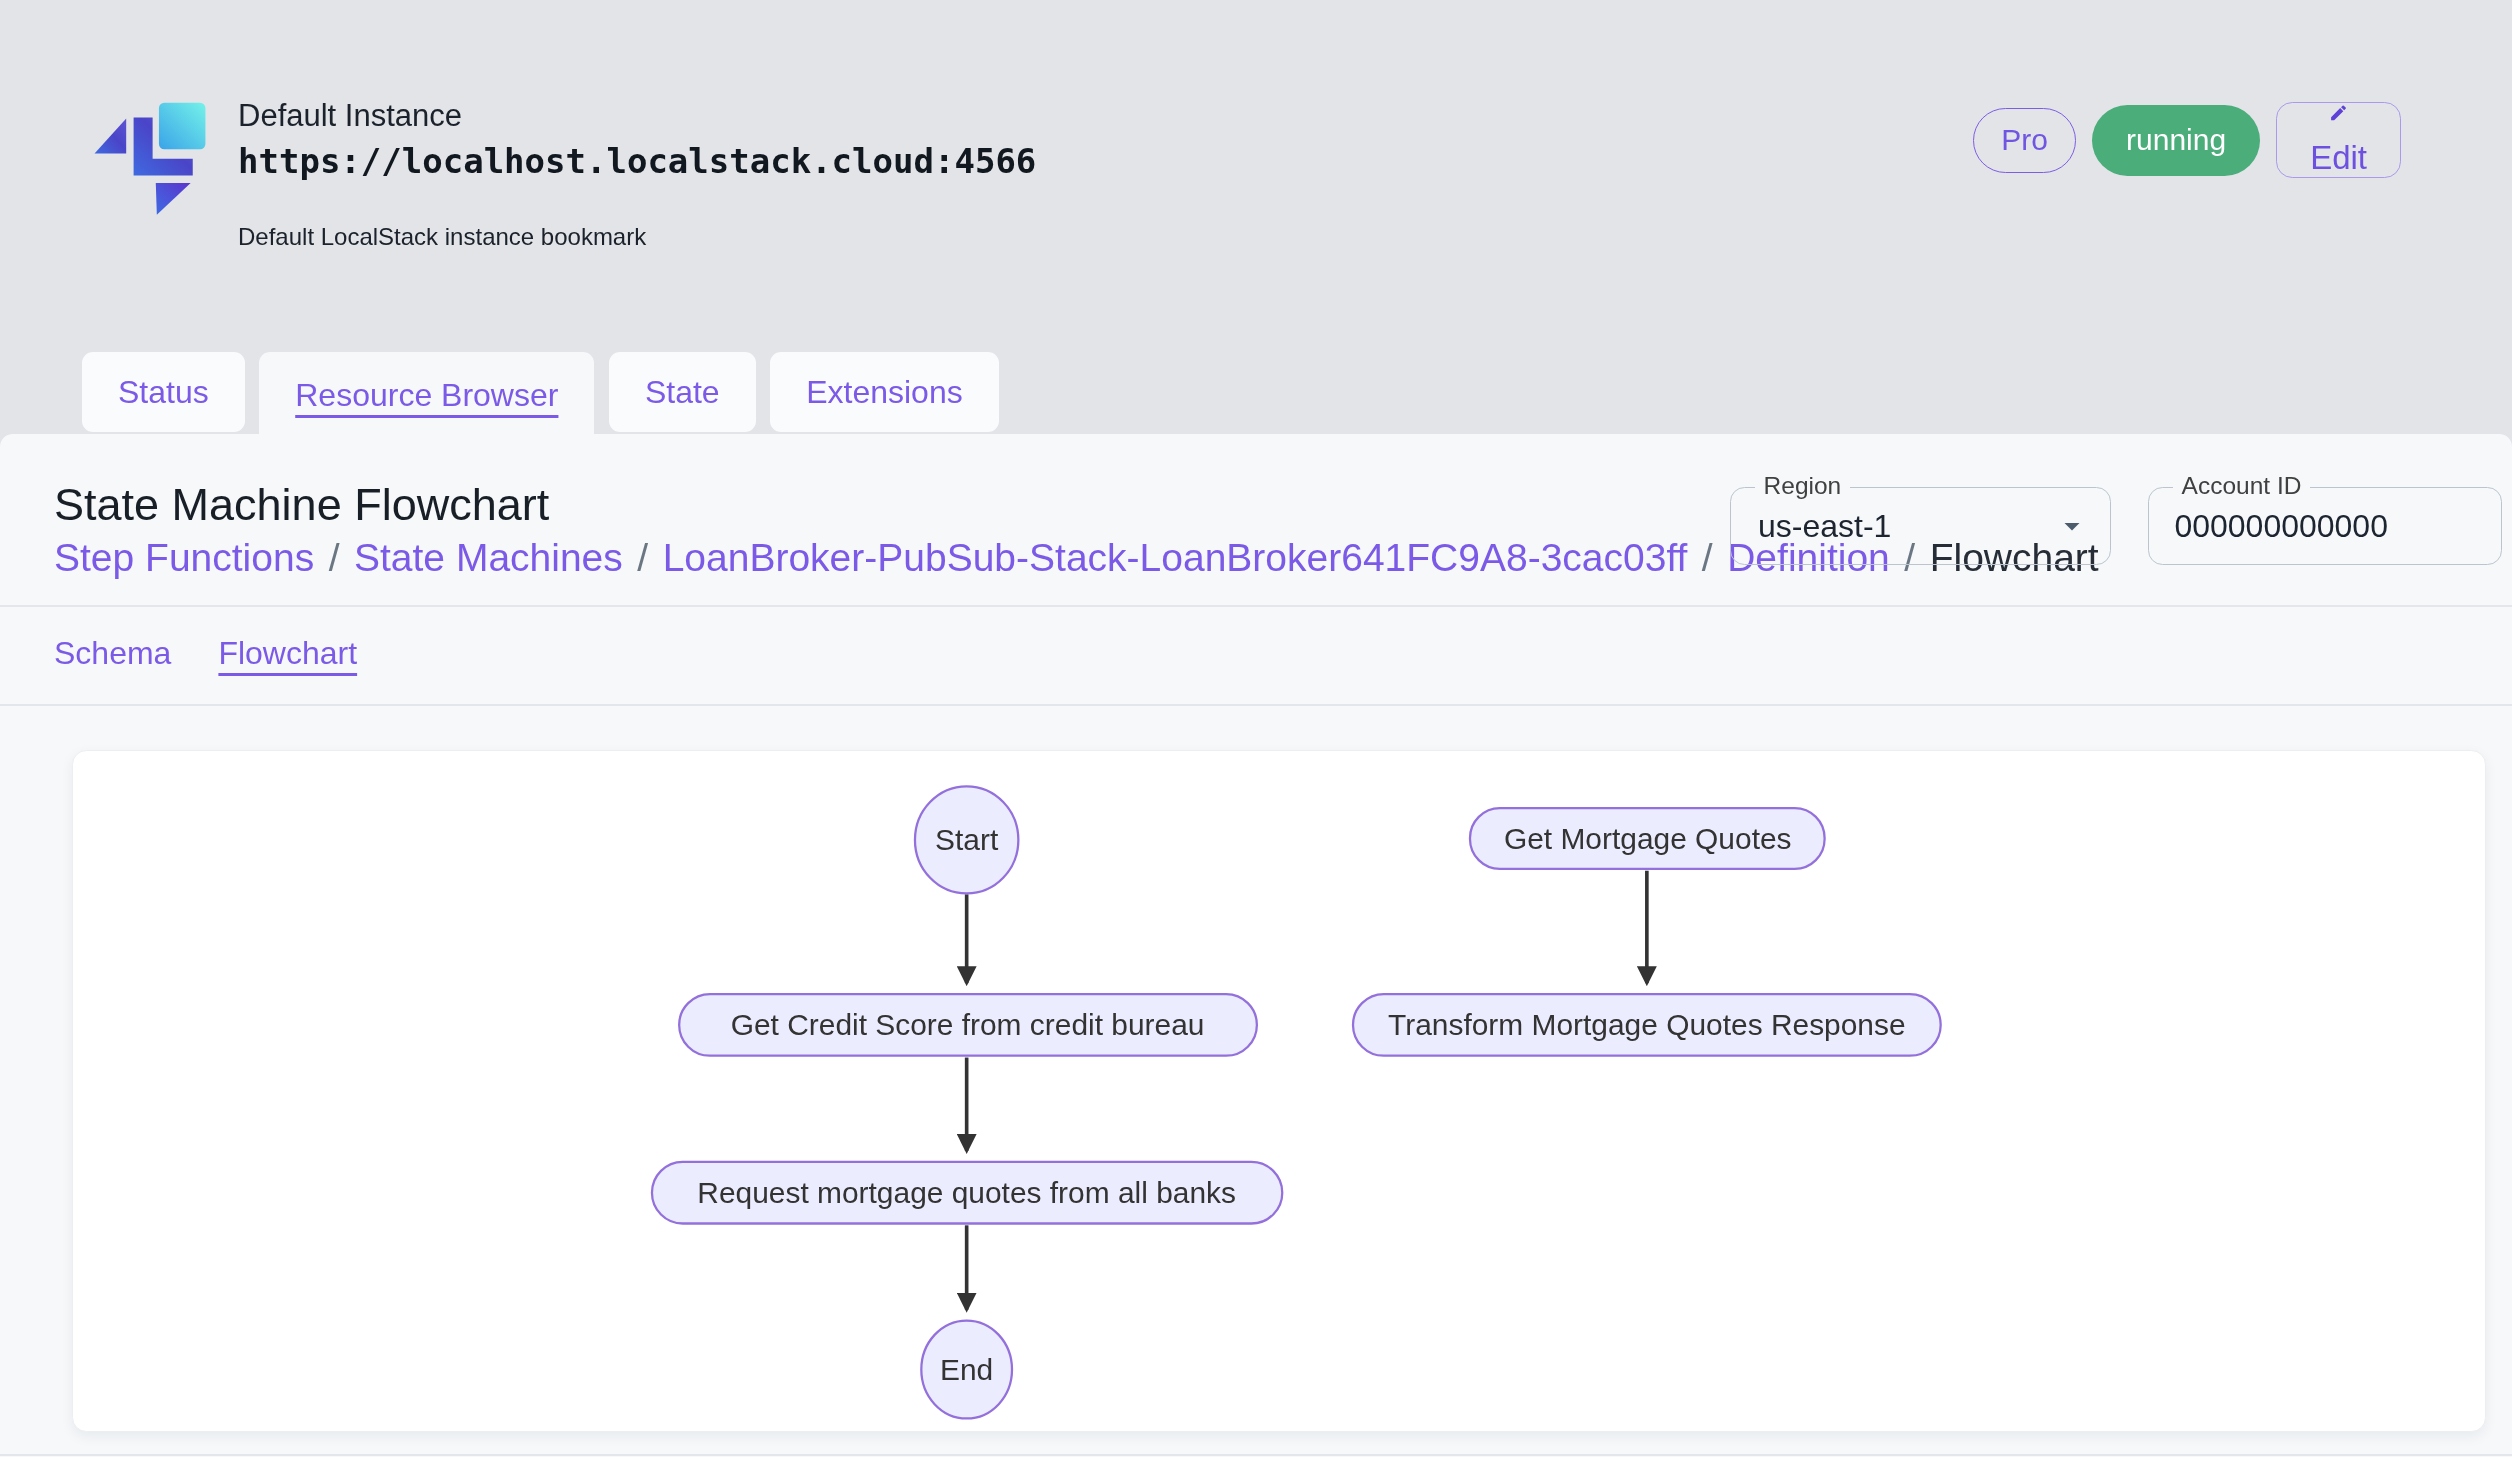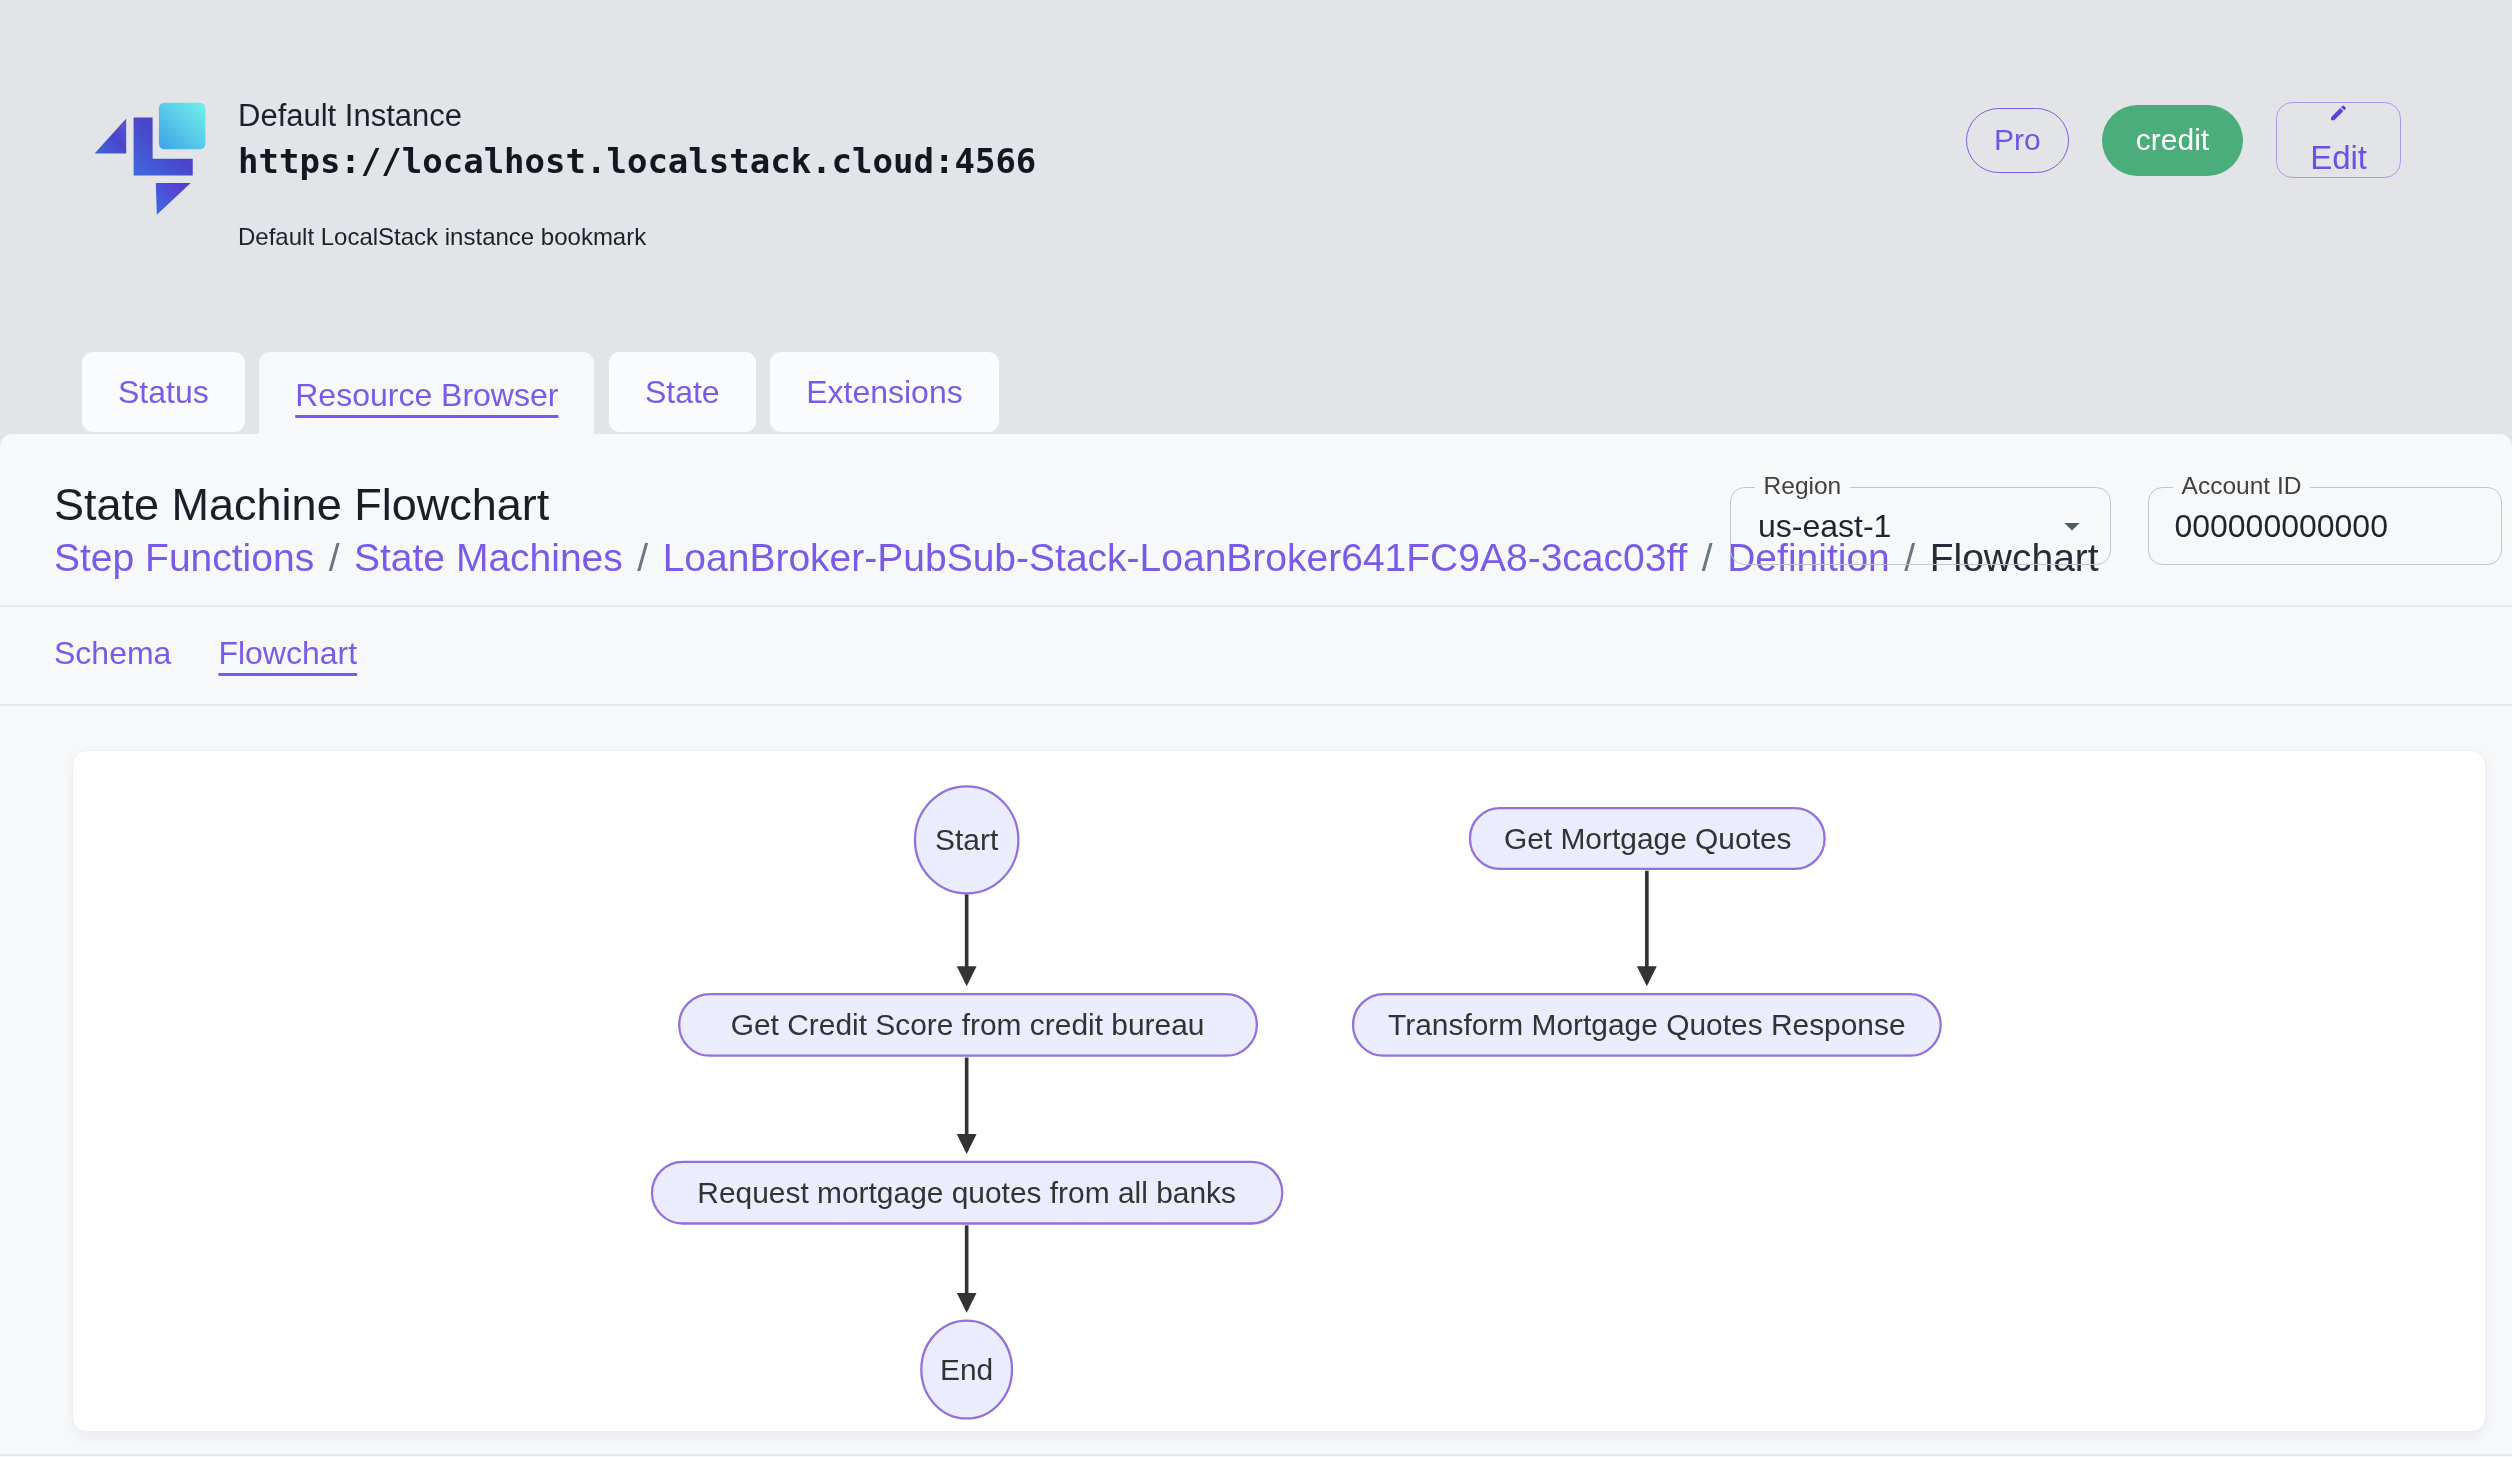--- a/index.html
+++ b/index.html
@@ -17,21 +17,21 @@
   .header { position:absolute; top:0; left:0; width:2512px; height:434px; }
   .logo { position:absolute; left:86px; top:89px; width:129px; height:132px; }
   .instance-info { position:absolute; left:238px; top:98px; }
   .instance-name { font-size:31px; color:#1b222b; }
   .instance-url {
     font-family:"DejaVu Sans Mono", monospace;
     font-weight:bold; font-size:34px; color:#12181f; margin-top:7.3px;
   }
   .instance-desc { font-size:24px; color:#1b222b; margin-top:42px; }
 
-  .header-actions { position:absolute; right:111px; top:102px; display:flex; align-items:center; gap:33px; }
+  .header-actions { position:absolute; right:111px; top:102px; display:flex; align-items:center; gap:16px; }
   .chip {
     display:inline-flex; align-items:center; justify-content:center;
     border-radius:40px; font-size:30px;
   }
   .pro-chip { height:65px; padding:0 27px; border:1.8px solid #7e5de6; color:#7156e2; background:transparent; }
   .running-chip { height:71px; padding:0 34px; background:#4aad7a; color:#ffffff; }
   .edit-btn {
     display:inline-flex; align-items:center; gap:16.3px;
     height:76px; padding:0 33px;
     border:1.8px solid #ab99ec; border-radius:16.3px;
@@ -128,21 +128,21 @@
   </svg>
 
   <div class="instance-info">
     <div class="instance-name">Default Instance</div>
     <div class="instance-url">https://localhost.localstack.cloud:4566</div>
     <div class="instance-desc">Default LocalStack instance bookmark</div>
   </div>
 
   <div class="header-actions">
     <div class="chip pro-chip">Pro</div>
-    <div class="chip running-chip">credit</div>
+    <div class="chip running-chip">running</div>
     <button class="edit-btn">
       <svg viewBox="0 0 24 24" aria-hidden="true">
         <path d="M3 17.25V21h3.75L17.81 9.94l-3.75-3.75L3 17.25zM20.71 7.04a1 1 0 0 0 0-1.41l-2.34-2.34a1 1 0 0 0-1.41 0l-1.83 1.83 3.75 3.75 1.83-1.83z"></path>
       </svg>
       <span>Edit</span>
     </button>
   </div>
 </div>
 
 <div class="tabs-row">

